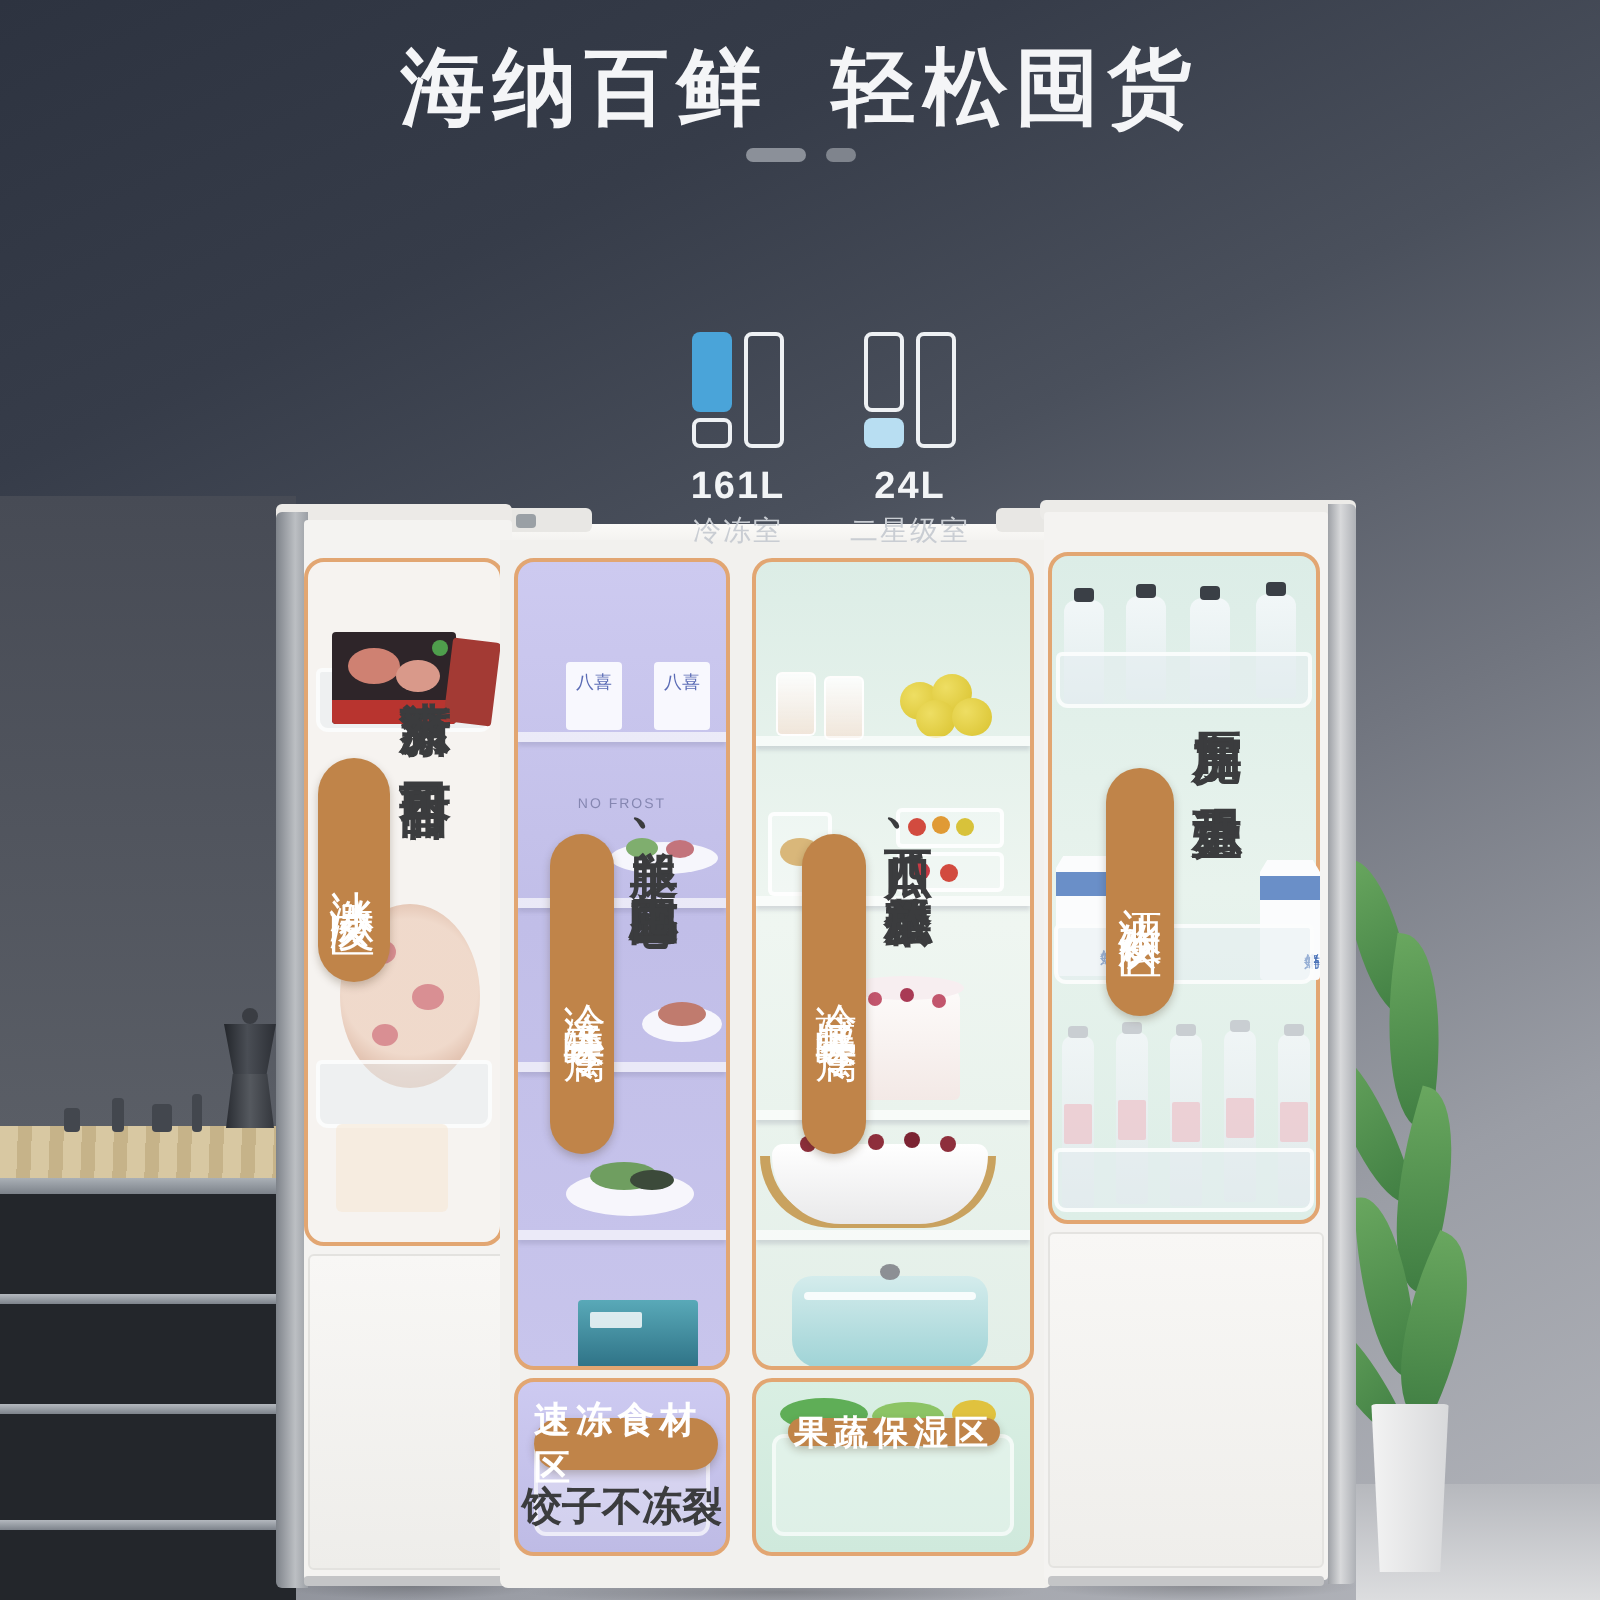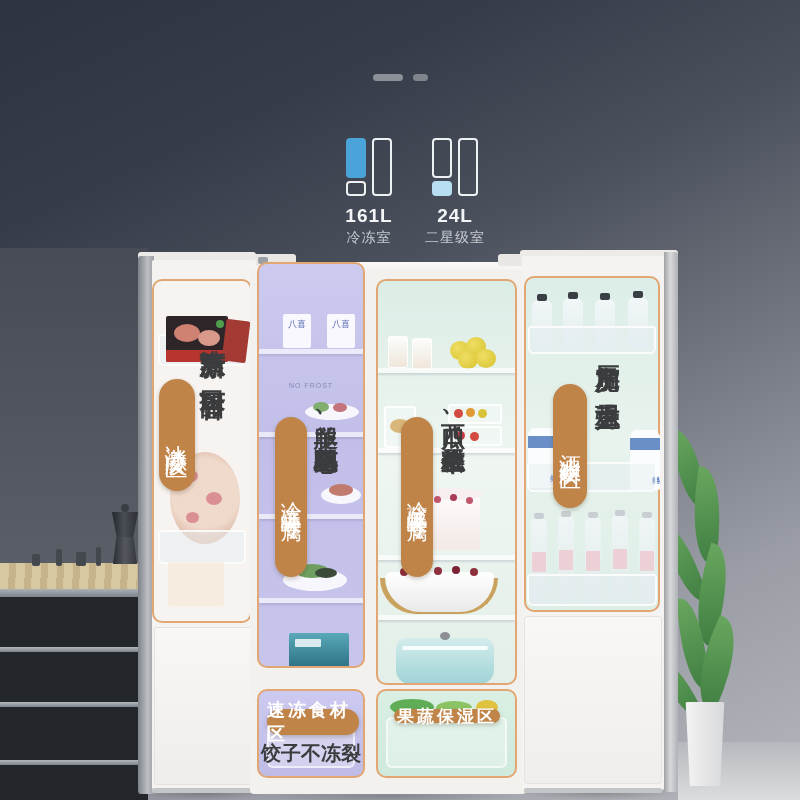--- a/index.html
+++ b/index.html
@@ -7,21 +7,21 @@
     font-family:"Liberation Sans","DejaVu Sans",sans-serif;
     background:linear-gradient(155deg,#2d3340 0%,#363c49 20%,#4a505c 38%,#71757f 58%,#9a9da5 78%,#b4b6bc 100%);}
   .abs{position:absolute;}
   
   .title{left:0;top:16px;width:800px;text-align:center;color:#f4f5f7;font-size:42px;font-weight:700;letter-spacing:4px;white-space:pre;}
   .divider{left:0;top:74px;width:800px;display:flex;justify-content:center;align-items:center;gap:10px;}
   .dash-long{width:30px;height:7px;border-radius:4px;background:#8b9099;}
   .dash-short{width:15px;height:7px;border-radius:4px;background:#7f848d;}
   .subtitle{left:0;top:94px;width:800px;text-align:center;color:#e3e5e9;font-size:23px;letter-spacing:2px;white-space:pre;}
   .capacity{left:0;top:138px;width:800px;display:flex;justify-content:center;transform:translateX(12px);}
-  .cap-item{width:86px;text-align:center;}
+  .cap-item{width:86px;text-align:center;margin-top:28px;}
   .cap-icon{position:relative;width:46px;height:58px;margin:0 auto;}
   .cap-icon div{position:absolute;box-sizing:border-box;border-radius:4px;}
   .cc{border:2px solid #eef1f4;background:transparent;}
   .cf-blue{background:#4aa4d9;}
   .cf-lblue{background:#b8def2;}
   .cf-green{background:#3cac4d;}
   .col-top{left:0;top:0;width:20px;height:40px;}
   .col-bot{left:0;top:43px;width:20px;height:15px;}
   .col-right{left:26px;top:0;width:20px;height:58px;}
   .cap-value{margin-top:9px;font-size:19px;font-weight:700;color:#f2f4f6;letter-spacing:1px;}
@@ -58,21 +58,21 @@
   .pack2{left:224px;top:320px;width:24px;height:42px;background:#a33a34;transform:rotate(7deg);border-radius:2px;}
   .pizza{left:170px;top:452px;width:70px;height:92px;border-radius:50%;background:radial-gradient(circle at 50% 45%,#eed3c2 0 55%,#dfb9a4 70%,#d5a78f 100%);opacity:0.8;}
   .pizza-dot{position:absolute;border-radius:50%;background:#d98f93;}
   .pack3{left:168px;top:562px;width:56px;height:44px;background:rgba(246,231,214,0.6);border-radius:3px;}
   .door-bottom-line{height:5px;background:#c4c5c7;border-radius:2px;}
   
   .top-bar{left:248px;top:262px;width:280px;height:20px;background:linear-gradient(#fbfaf8,#e9e8e5);border-radius:3px 3px 0 0;}
   .hinge{background:#e8e7e4;border-radius:3px;}
   .hinge-cap{background:#9aa0a5;border-radius:2px;}
   .body{left:250px;top:270px;width:276px;height:524px;background:#f2f1ee;border-radius:0 0 4px 4px;}
-  .freezer-zone{left:257px;top:262px;width:108px;height:406px;background:linear-gradient(180deg,#cdcaf0 0%,#c1bee8 45%,#c8c5ec 100%);}
+  .freezer-zone{left:257px;top:279px;width:108px;height:406px;background:linear-gradient(180deg,#cdcaf0 0%,#c1bee8 45%,#c8c5ec 100%);}
   .fz-pack{position:absolute;width:28px;height:34px;background:rgba(252,252,255,0.93);border-radius:2px;text-align:center;font-size:9px;color:#5a6bb5;padding-top:4px;box-sizing:border-box;}
   .fz-nofrost{position:absolute;left:0;top:118px;width:100%;text-align:center;font-size:7px;letter-spacing:1px;color:rgba(80,85,130,0.55);}
   .plate{position:absolute;background:rgba(255,255,255,0.85);border-radius:50%;}
   .blob{position:absolute;border-radius:50%;}
   .teal-box{position:absolute;left:30px;top:369px;width:60px;height:34px;background:linear-gradient(#59a9b8,#2e7286);border-radius:2px;}
   .teal-box-label{position:absolute;left:6px;top:6px;width:26px;height:8px;background:rgba(255,255,255,0.8);border-radius:1px;}
   .fridge-zone{left:376px;top:279px;width:141px;height:406px;background:linear-gradient(180deg,#dcede6,#eff6f1 45%,#e3efe8);}
   .jar{position:absolute;width:20px;height:32px;background:linear-gradient(rgba(255,255,255,0.85),rgba(243,226,214,0.8));border:1px solid rgba(255,255,255,0.9);border-radius:3px;box-sizing:border-box;}
   .lemon{position:absolute;width:20px;height:19px;border-radius:50%;background:radial-gradient(circle at 35% 35%,#eede63,#d9c22e);}
   .clearbox{position:absolute;border:2px solid rgba(255,255,255,0.85);background:rgba(250,252,252,0.35);border-radius:3px;box-sizing:border-box;}
@@ -303,20 +303,21 @@
   <div class="abs desc-v" style="left:437px;top:406px;height:200px;font-size:24px">西瓜、蛋糕整个放</div>
 
   <div class="abs pill-v" style="left:553px;top:384px;width:34px;height:124px;font-size:22px">酒水饮料区</div>
   <div class="abs desc-v" style="left:592px;top:346px;height:195px;font-size:25px;word-spacing:10px">加宽加厚 承重力强</div>
 
   <div class="abs pill-h" style="left:267px;top:709px;width:92px;height:26px;font-size:18px">速冻食材区</div>
   <div class="abs desc-h" style="left:257px;top:740px;width:108px;font-size:20px">饺子不冻裂</div>
 
   <div class="abs pill-h" style="left:394px;top:709px;width:106px;height:14px;font-size:17px">果蔬保湿区</div>
 
+  <div class="abs title">海纳百鲜  轻松囤货</div>
   <div class="abs divider">
     <div class="dash-long"></div>
     <div class="dash-short"></div>
   </div>
 
   <div class="abs capacity">
     <div class="cap-item">
       <div class="cap-icon">
         <div class="col-top cf-blue"></div>
         <div class="col-bot cc"></div>

